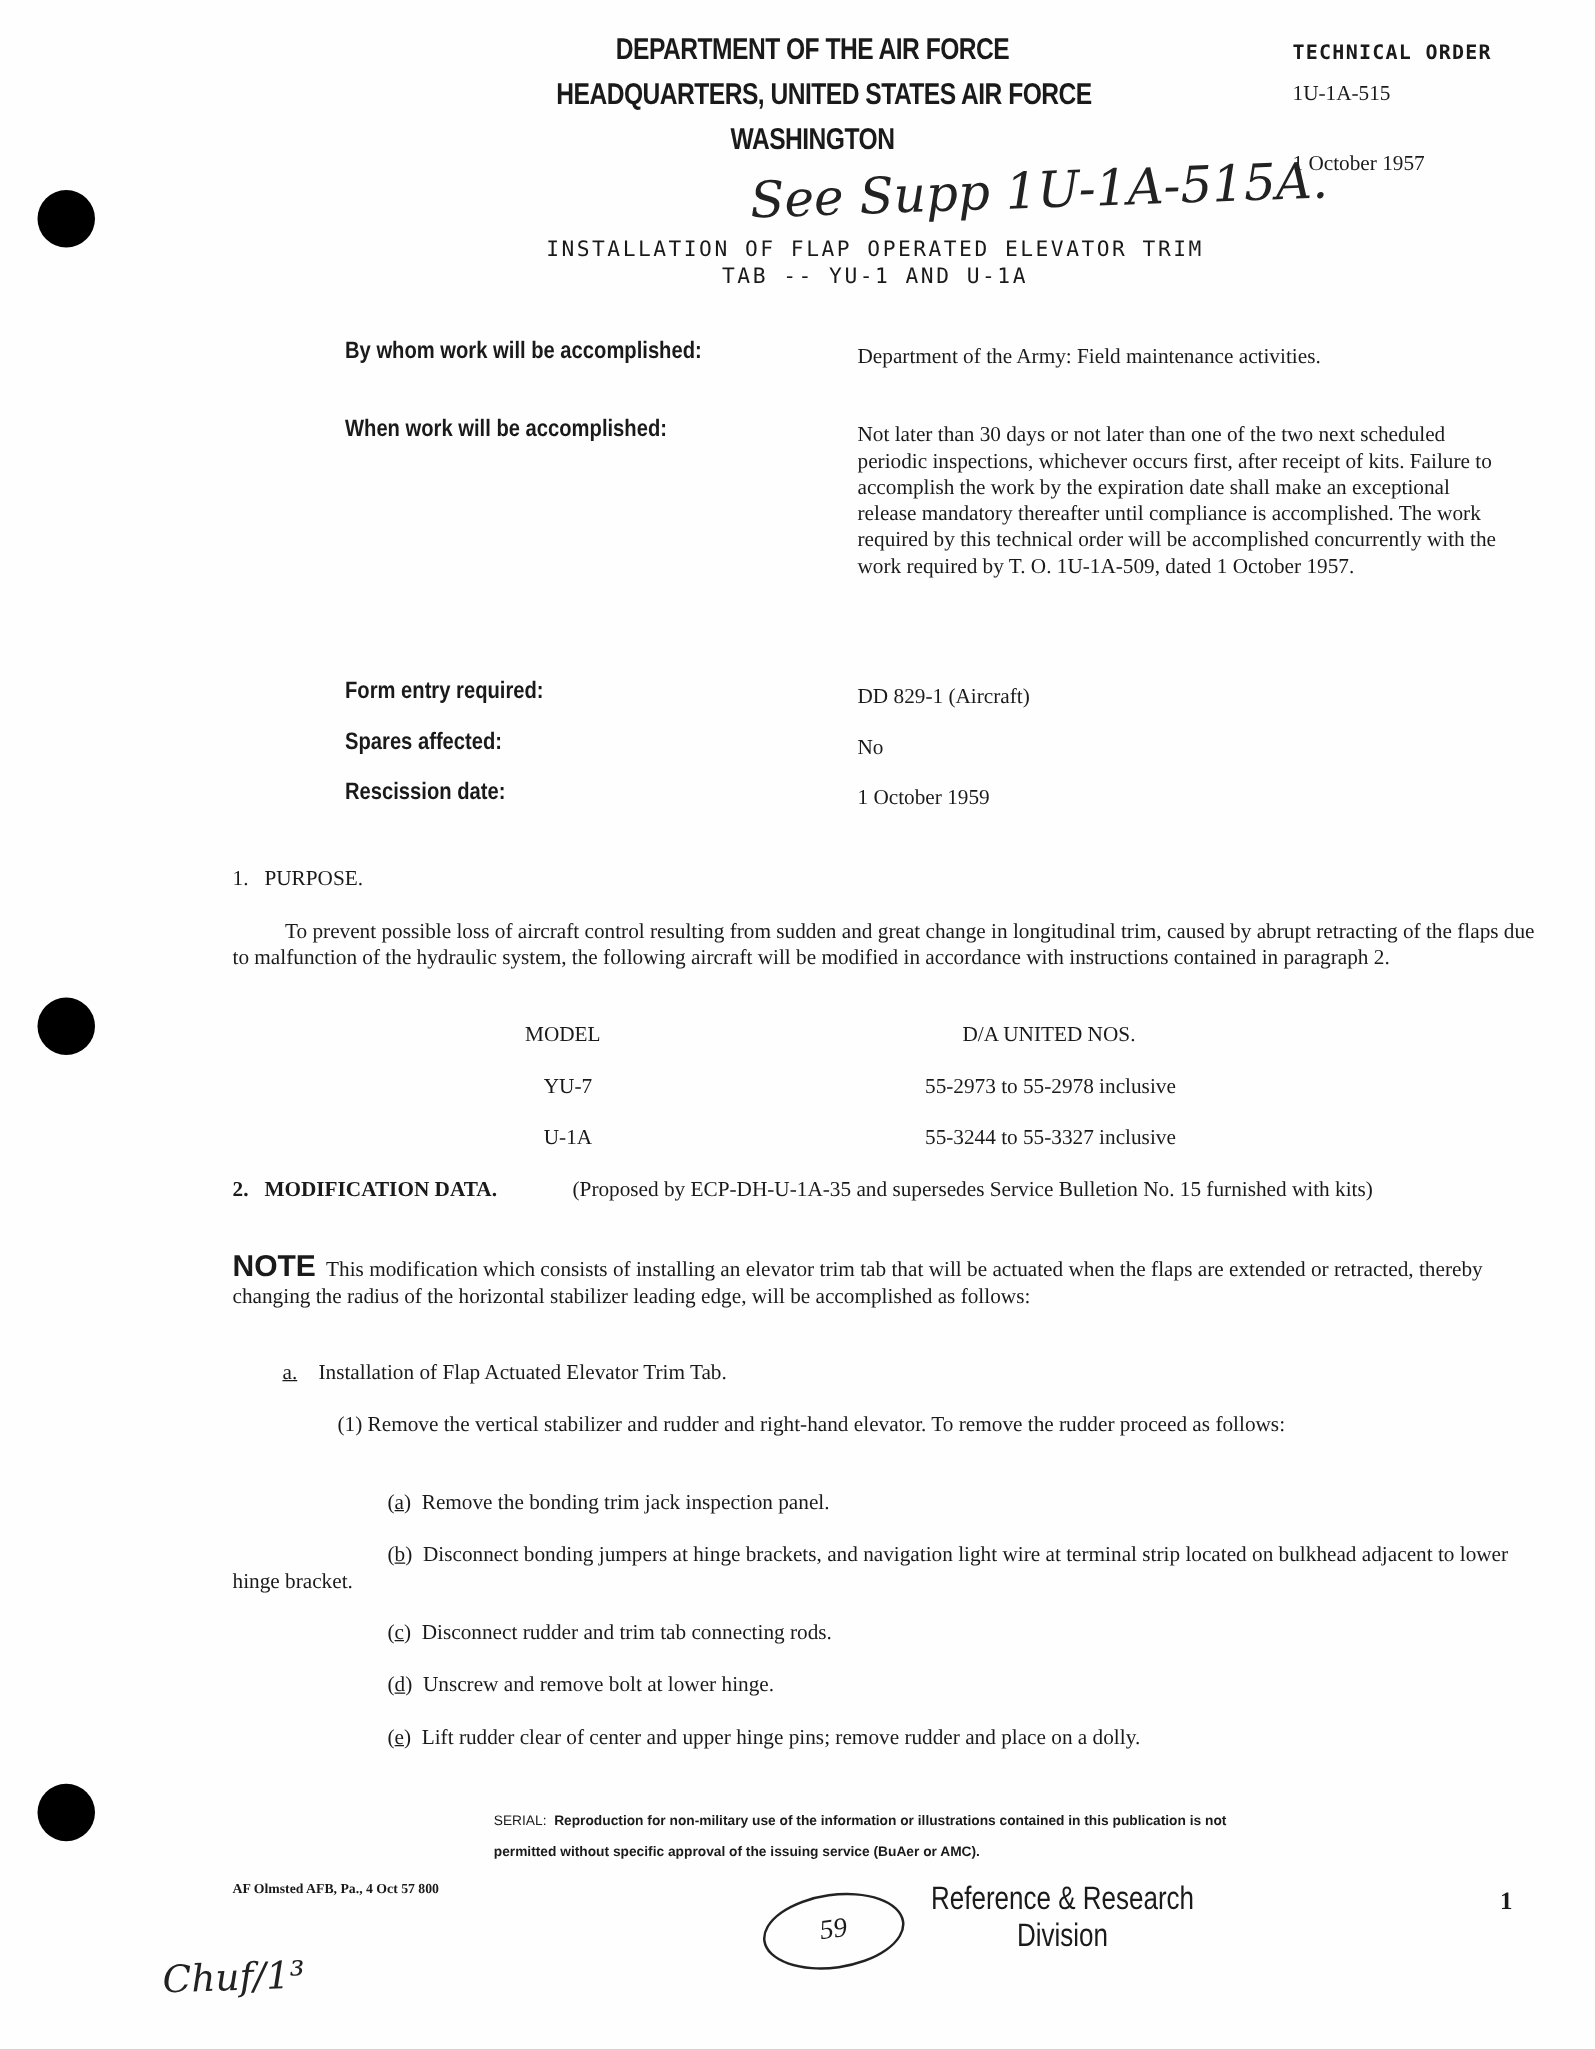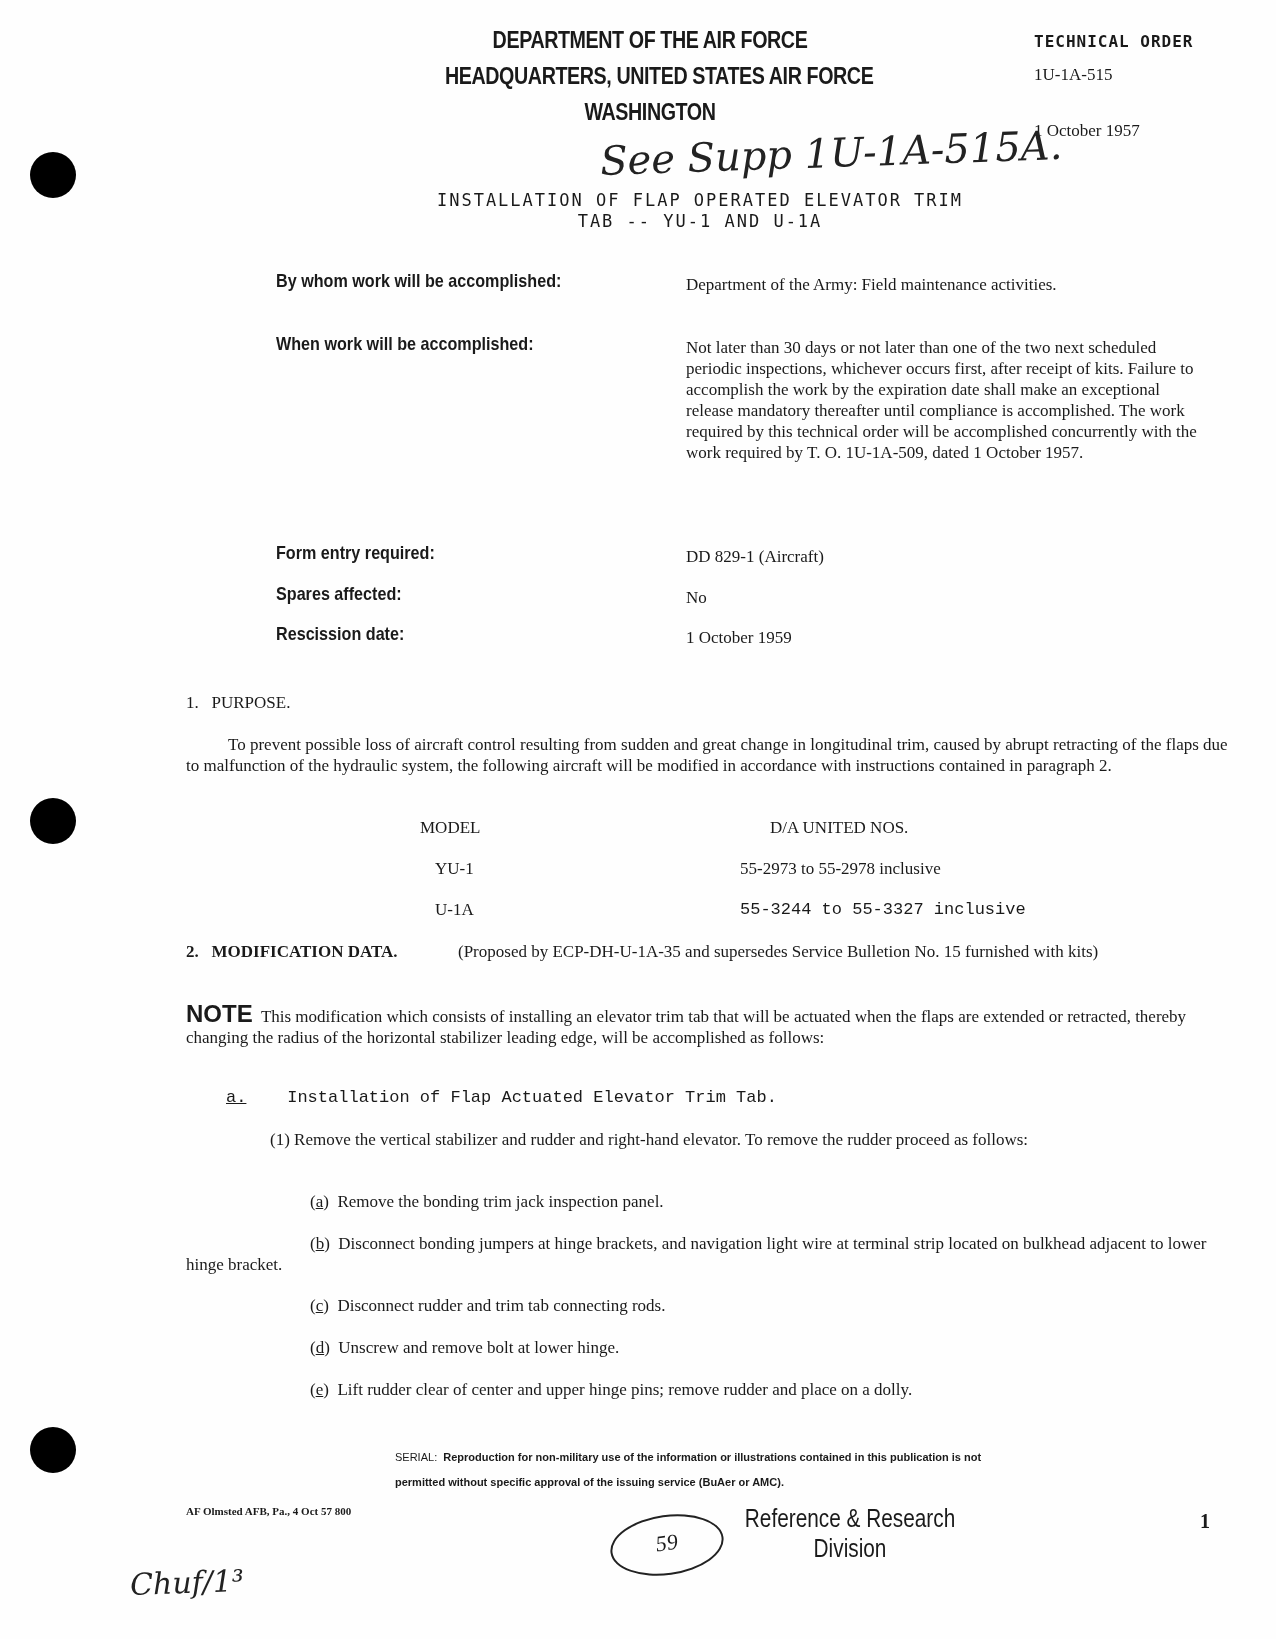--- a/index.html
+++ b/index.html
@@ -64,34 +64,34 @@
 <div class="abs val body" style="top:587px;">No</div>
 
 <div class="abs lbl" style="top:623px;">Rescission date:</div>
 <div class="abs val body" style="top:627px;">1 October 1959</div>
 
 <div class="abs body" style="left:186px; top:692px; white-space:pre;">1.   PURPOSE.</div>
 <div class="abs body p" style="top:734px; text-indent:42px;">To prevent possible loss of aircraft control resulting from sudden and great change in longitudinal trim, caused by abrupt retracting of the flaps due to malfunction of the hydraulic system, the following aircraft will be modified in accordance with instructions contained in paragraph 2.</div>
 
 <div class="abs body" style="left:420px; top:817px;">MODEL</div>
 <div class="abs body" style="left:770px; top:817px;">D/A UNITED NOS.</div>
-<div class="abs body" style="left:435px; top:858px;">YU-1</div>
+<div class="abs body" style="left:435px; top:858px;">YU-7</div>
 <div class="abs body" style="left:740px; top:858px;">55-2973 to 55-2978 inclusive</div>
 <div class="abs body" style="left:435px; top:899px;">U-1A</div>
-<div class="abs body" style="left:740px; top:899px;font-family:Liberation Mono, monospace;">55-3244 to 55-3327 inclusive</div>
+<div class="abs body" style="left:740px; top:899px;">55-3244 to 55-3327 inclusive</div>
 
 <div class="abs body" style="left:186px; top:941px; white-space:pre;font-weight:bold;">2.   MODIFICATION DATA.</div>
 <div class="abs body" style="left:458px; top:941px; width:780px; text-indent:0;">(Proposed by ECP-DH-U-1A-35 and supersedes Service Bulletion No. 15 furnished with kits)</div>
 
 <div class="abs body p" style="top:1003px;">
   <span style="font-family:'Liberation Sans','DejaVu Sans',sans-serif; font-weight:bold; font-size:24px;">NOTE</span>&nbsp;
   <span>This modification which consists of installing an elevator trim tab that will be actuated when the flaps are extended or retracted, thereby changing the radius of the horizontal stabilizer leading edge, will be accomplished as follows:</span>
 </div>
 
-<div class="abs body" style="left:226px; top:1087px;font-family:Liberation Mono, monospace;">
+<div class="abs body" style="left:226px; top:1087px;">
   <u>a.</u>&nbsp;&nbsp;&nbsp;
   <span>Installation of Flap Actuated Elevator Trim Tab.</span>
 </div>
 
 <div class="abs body p" style="top:1129px; text-indent:84px;">(1)  Remove the vertical stabilizer and rudder and right-hand elevator.  To remove the rudder proceed as follows:</div>
 
 <div class="abs body" style="left:310px; top:1191px;">(<u>a</u>)&nbsp; <span>Remove the bonding trim jack inspection panel.</span></div>
 <div class="abs body p" style="top:1233px; text-indent:124px;">(<u>b</u>)&nbsp; <span>Disconnect bonding jumpers at hinge brackets, and navigation light wire at terminal strip located on bulkhead adjacent to lower hinge bracket.</span></div>
 <div class="abs body" style="left:310px; top:1295px;">(<u>c</u>)&nbsp; <span>Disconnect rudder and trim tab connecting rods.</span></div>
 <div class="abs body" style="left:310px; top:1337px;">(<u>d</u>)&nbsp; <span>Unscrew and remove bolt at lower hinge.</span></div>

